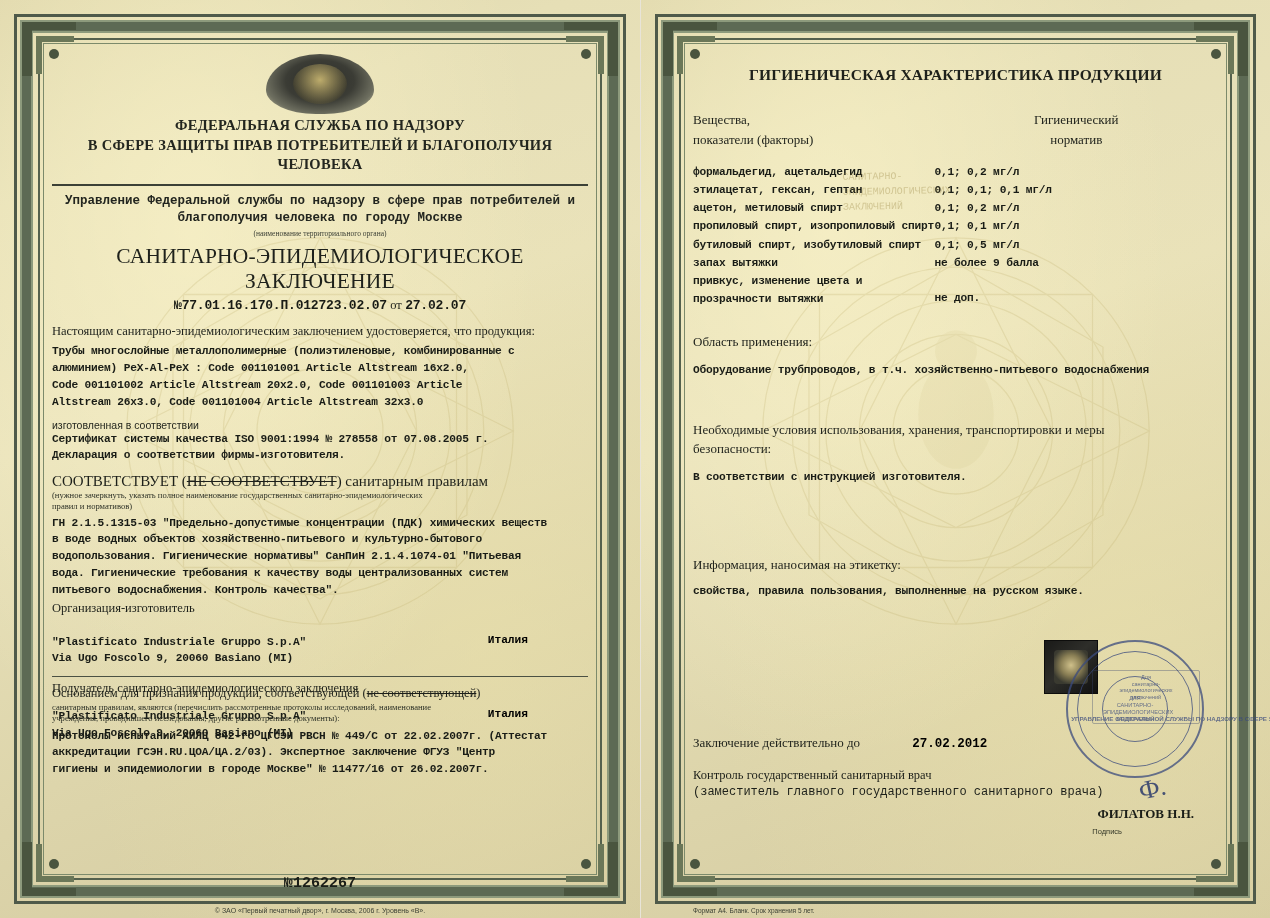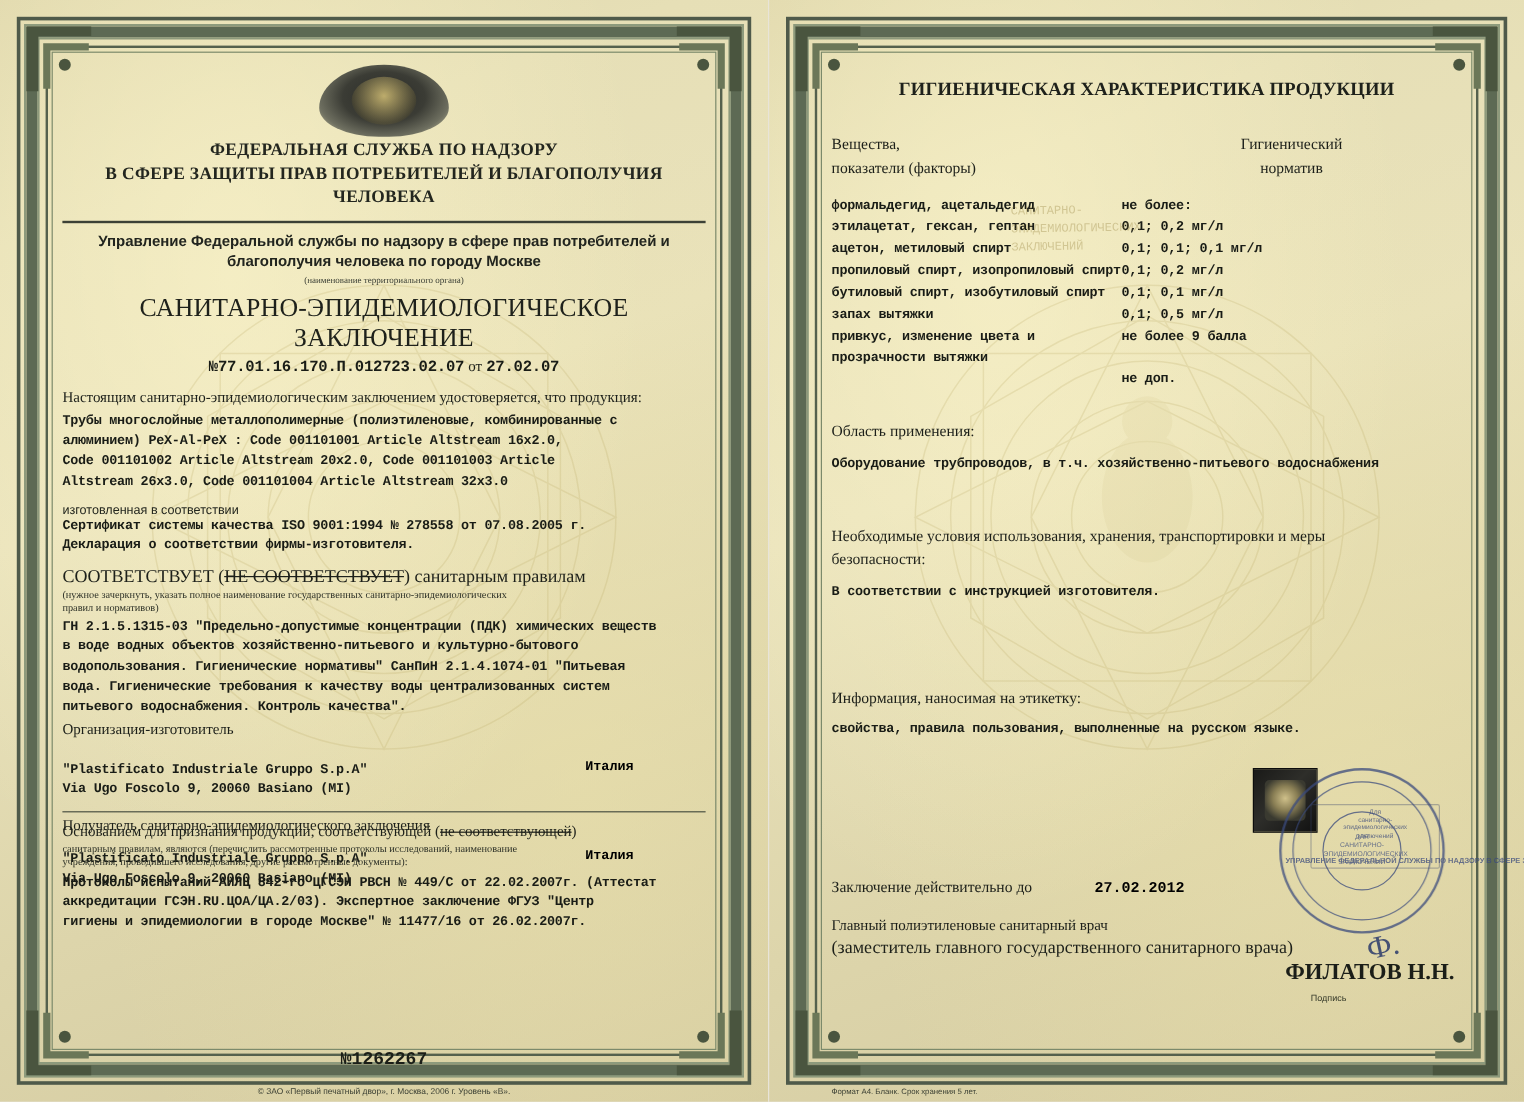--- a/index.html
+++ b/index.html
@@ -71,21 +71,21 @@
     width:54px; height:40px;
     background:radial-gradient(ellipse at 50% 40%, rgba(215,195,120,0.85), rgba(120,105,50,0.2) 70%, transparent 75%);
     border-radius:50%;
   }
   .title1 {
     text-align:center; font-weight:bold; font-size:14.5px; letter-spacing:0.3px;
     color:#23261f; margin-top:68px; line-height:1.35;
   }
   .hr-dark { height:2px; background:#3c4136; margin:9px 0 7px; }
   .subtitle {
-    text-align:center; font-family:Liberation Sans, sans-serif;
+    text-align:center; font-family:Liberation Mono, monospace;
     font-size:12.5px; font-weight:bold; color:#22251f; line-height:1.4;
   }
   .bigtitle {
     text-align:center; font-size:21.5px; font-weight:normal; color:#1e211b;
     letter-spacing:0.2px; margin-top:6px;
   }
   .tiny-center { text-align:center; font-size:7.5px; color:#3b3f35; margin-top:1px; }
   .numline {
     text-align:center; font-size:13.5px; color:#1e211b; margin-top:2px;
   }
@@ -130,21 +130,21 @@
   .spec .mono { line-height:1.62; }
   .rsec-label { font-size:13px; color:#1d201a; margin-top:26px; }
   .rsec-body { margin-top:12px; }
   .rsec-label2 { font-size:13px; color:#1d201a; line-height:1.45; }
   .valid-row {
     display:flex; align-items:flex-end; margin-top:24px;
   }
   .valid-row .t { font-size:13px; color:#1d201a; }
   .valid-row .d { font-family:"Liberation Mono", monospace; font-size:12.5px; font-weight:bold; margin-left:52px; }
   .sig-label { font-size:12.5px; color:#1d201a; margin-top:16px; line-height:1.35; }
-  .sig-label .small { font-size:15px; }
+  .sig-label .small { font-size:12px;font-family:Liberation Mono, monospace; }
   .holo {
     position:absolute; right:120px; bottom:180px; width:54px; height:54px;
     background:linear-gradient(135deg,#1a1a18,#2e2e2a 45%,#111 100%);
     border:1px solid #0d0d0c;
   }
   .holo:after{
     content:""; position:absolute; inset:9px;
     background:radial-gradient(circle at 50% 45%, #cfc08a 0%, #8a7f55 40%, #3a3a30 75%);
     border-radius:4px;
   }
@@ -172,21 +172,21 @@
   .stamp .mid {
     position:absolute; left:50%; top:50%; transform:translate(-50%,-50%);
     text-align:center; font-size:5.6px; line-height:1.25; width:64px;
     font-family:"Liberation Sans", sans-serif;
   }
   .signature {
     position:absolute; right:52px; bottom:70px; font-size:26px; color:#2b3a6b;
     font-family:"Liberation Serif", serif; transform:rotate(-12deg); opacity:0.85;
   }
   .sig-name {
-    position:absolute; right:6px; bottom:52px; font-size:19px; font-weight:bold; color:#1b1e18;
+    position:absolute; right:24px; bottom:52px; font-size:13px; font-weight:bold; color:#1b1e18;
     font-family:"Liberation Serif", serif;
   }
   .sig-podpis {
     position:absolute; right:96px; bottom:38px; font-size:7.5px; color:#343828;
     font-family:"Liberation Sans", sans-serif;
   }
   .stamp-box {
     position:absolute; right:18px; bottom:150px; width:108px; height:54px;
     border:1px solid rgba(60,70,110,0.45); border-radius:2px;
     font-size:5.5px; color:#44527e; padding:3px; opacity:0.8;
@@ -425,21 +425,20 @@
         <div>формальдегид, ацетальдегид</div>
         <div>этилацетат, гексан, гептан</div>
         <div>ацетон, метиловый спирт</div>
         <div>пропиловый спирт, изопропиловый спирт</div>
         <div>бутиловый спирт, изобутиловый спирт</div>
         <div>запах вытяжки</div>
         <div>привкус, изменение цвета и</div>
         <div>прозрачности вытяжки</div>
       </div>
       <div class="vals mono mono-b">
-        <div>не более:</div>
         <div>0,1; 0,2 мг/л</div>
         <div>0,1; 0,1; 0,1 мг/л</div>
         <div>0,1; 0,2 мг/л</div>
         <div>0,1; 0,1 мг/л</div>
         <div>0,1; 0,5 мг/л</div>
         <div>не более 9 балла</div>
         <div style="height:17px;">&nbsp;</div>
         <div>не доп.</div>
       </div>
     </div>
@@ -457,21 +456,21 @@
     <div class="mono mono-b" style="margin-top:10px;">
       <div>свойства, правила пользования, выполненные на русском языке.</div>
     </div>
 
     <div style="position:absolute; left:0; right:0; bottom:74px;">
       <div class="valid-row">
         <div class="t">Заключение действительно до</div>
         <div class="d">27.02.2012</div>
       </div>
       <div class="sig-label">
-        <div>Главный полиэтиленовые санитарный врач</div>
+        <div>Контроль государственный санитарный врач</div>
         <div class="small">(заместитель главного государственного санитарного врача)</div>
       </div>
     </div>
 
     <div class="holo"></div>
 
     <div class="stamp">
       <div class="cw">
         <span style="transform:rotate(-95deg) translate(0,-64px) rotate(95deg);">УПРАВЛЕНИЕ ФЕДЕРАЛЬНОЙ СЛУЖБЫ ПО НАДЗОРУ В СФЕРЕ ЗАЩИТЫ ПРАВ ПОТРЕБИТЕЛЕЙ</span>
       </div>

